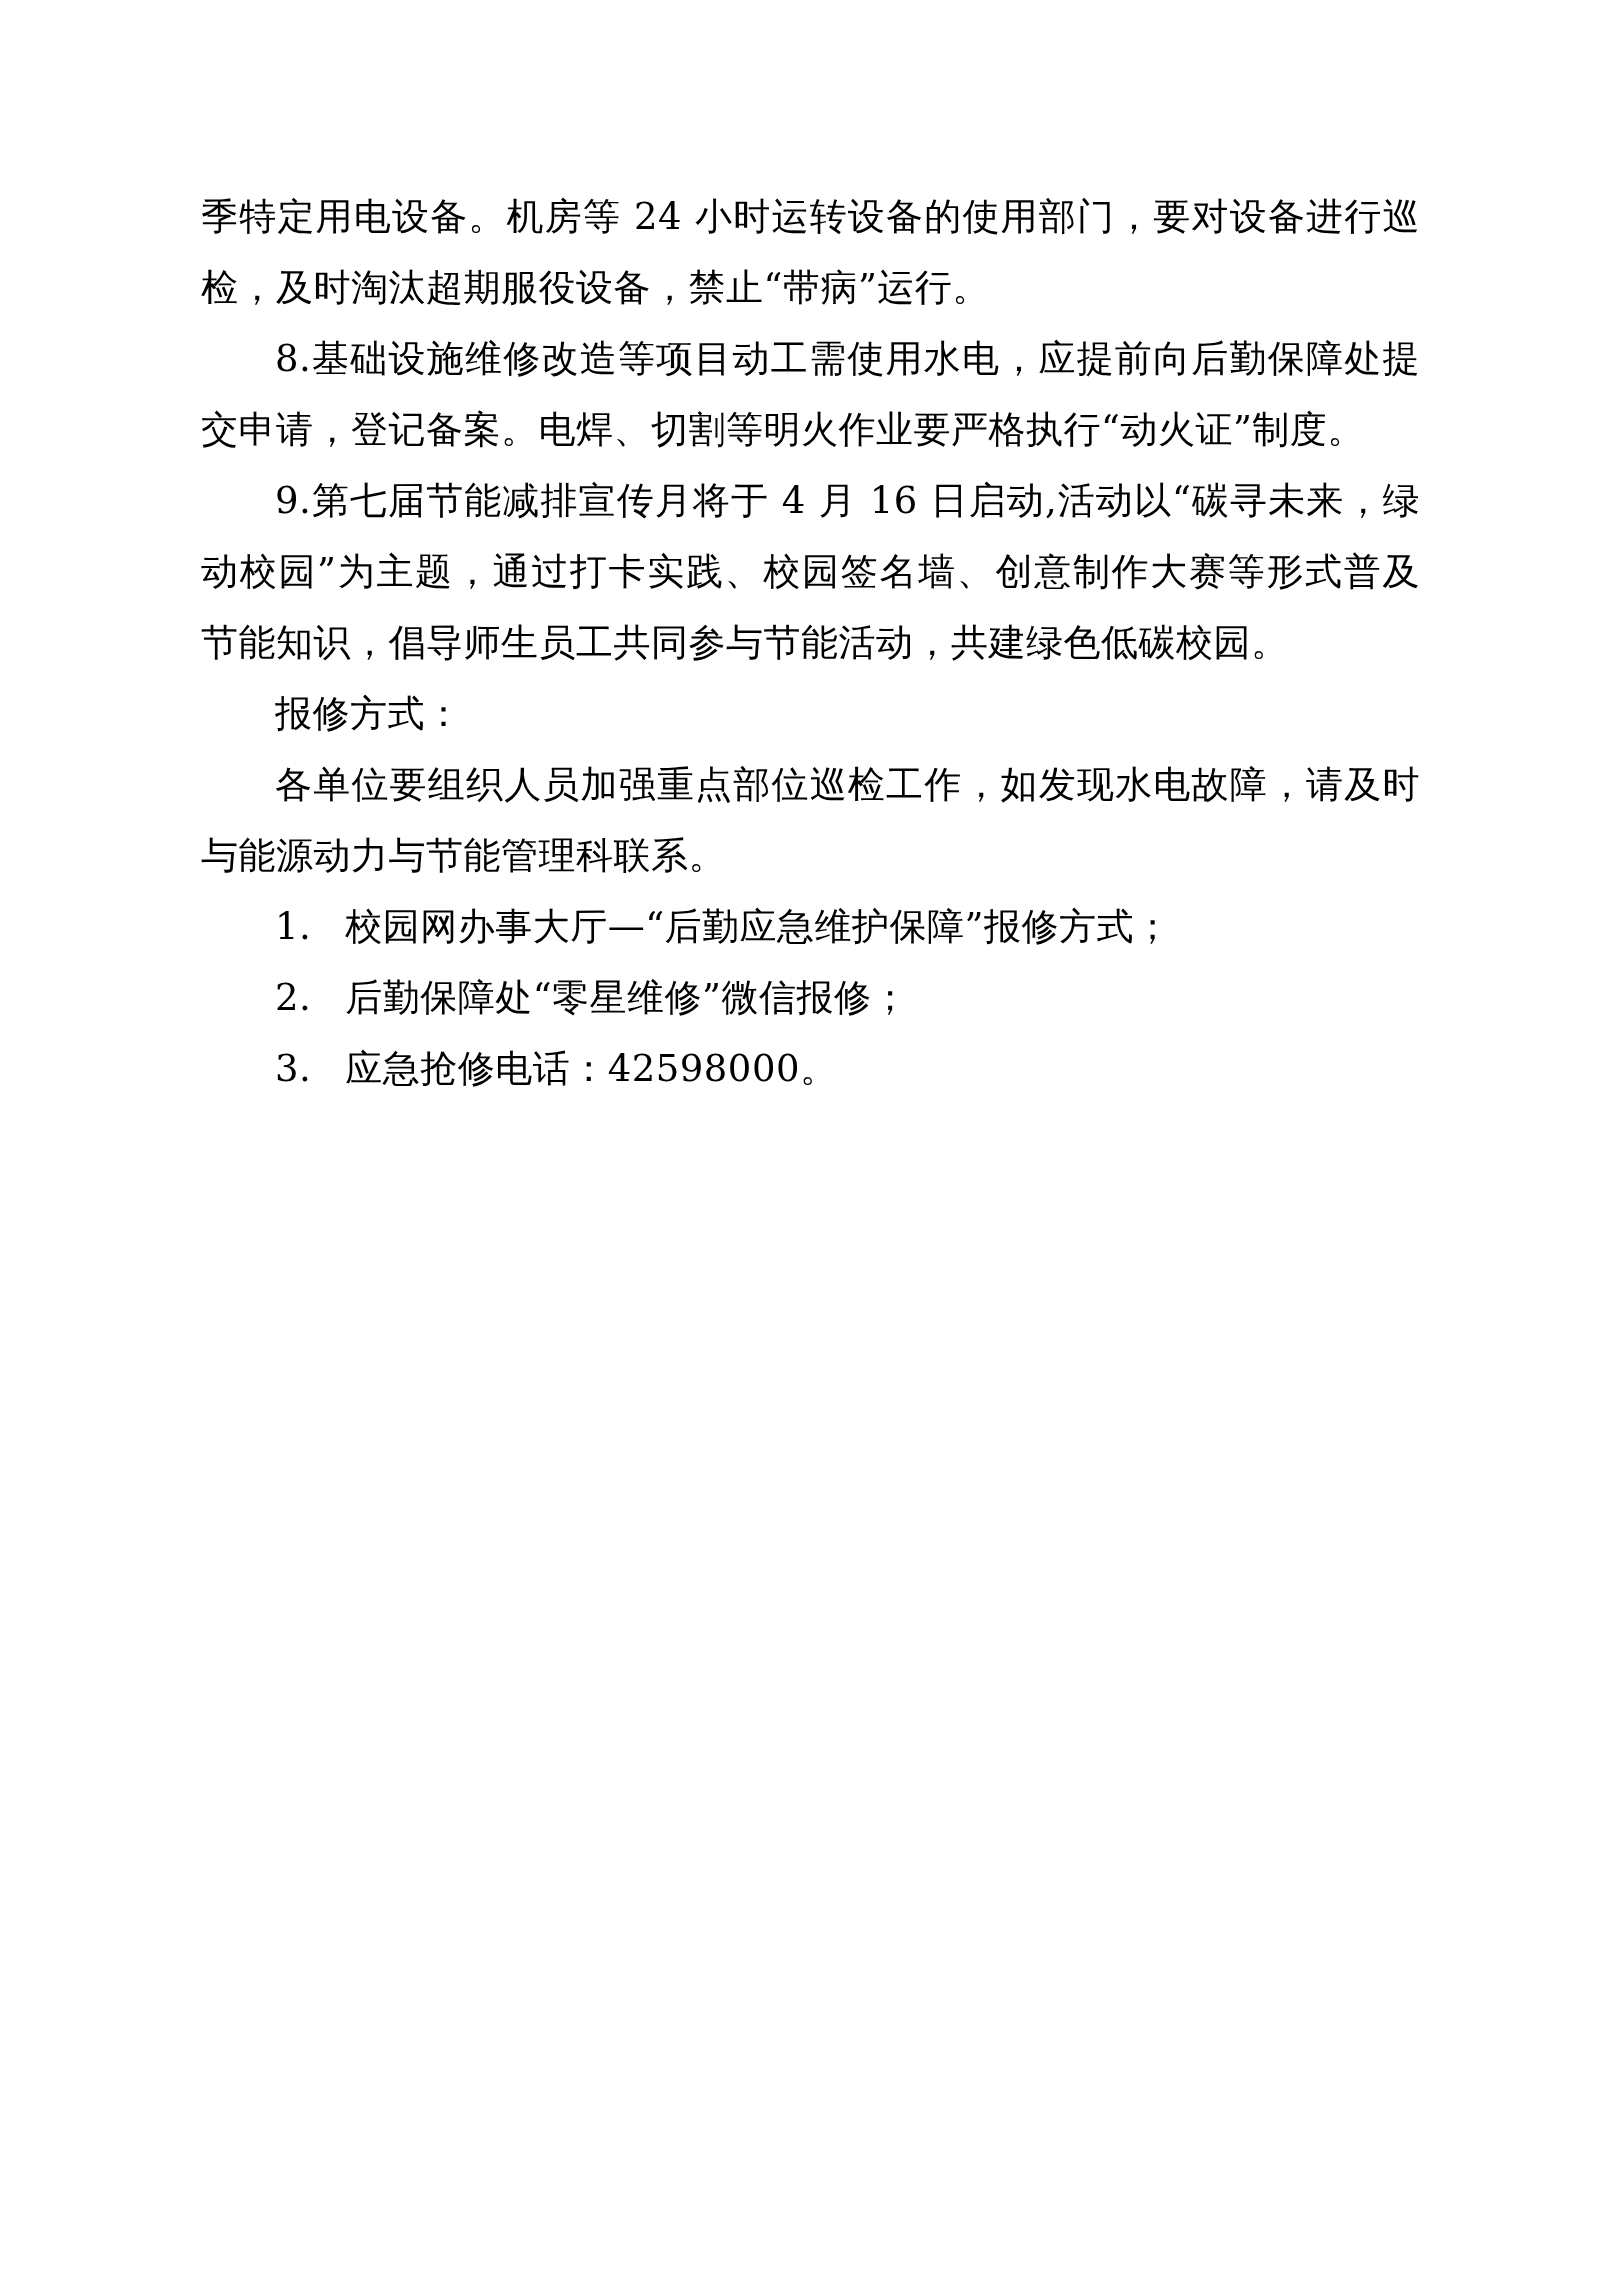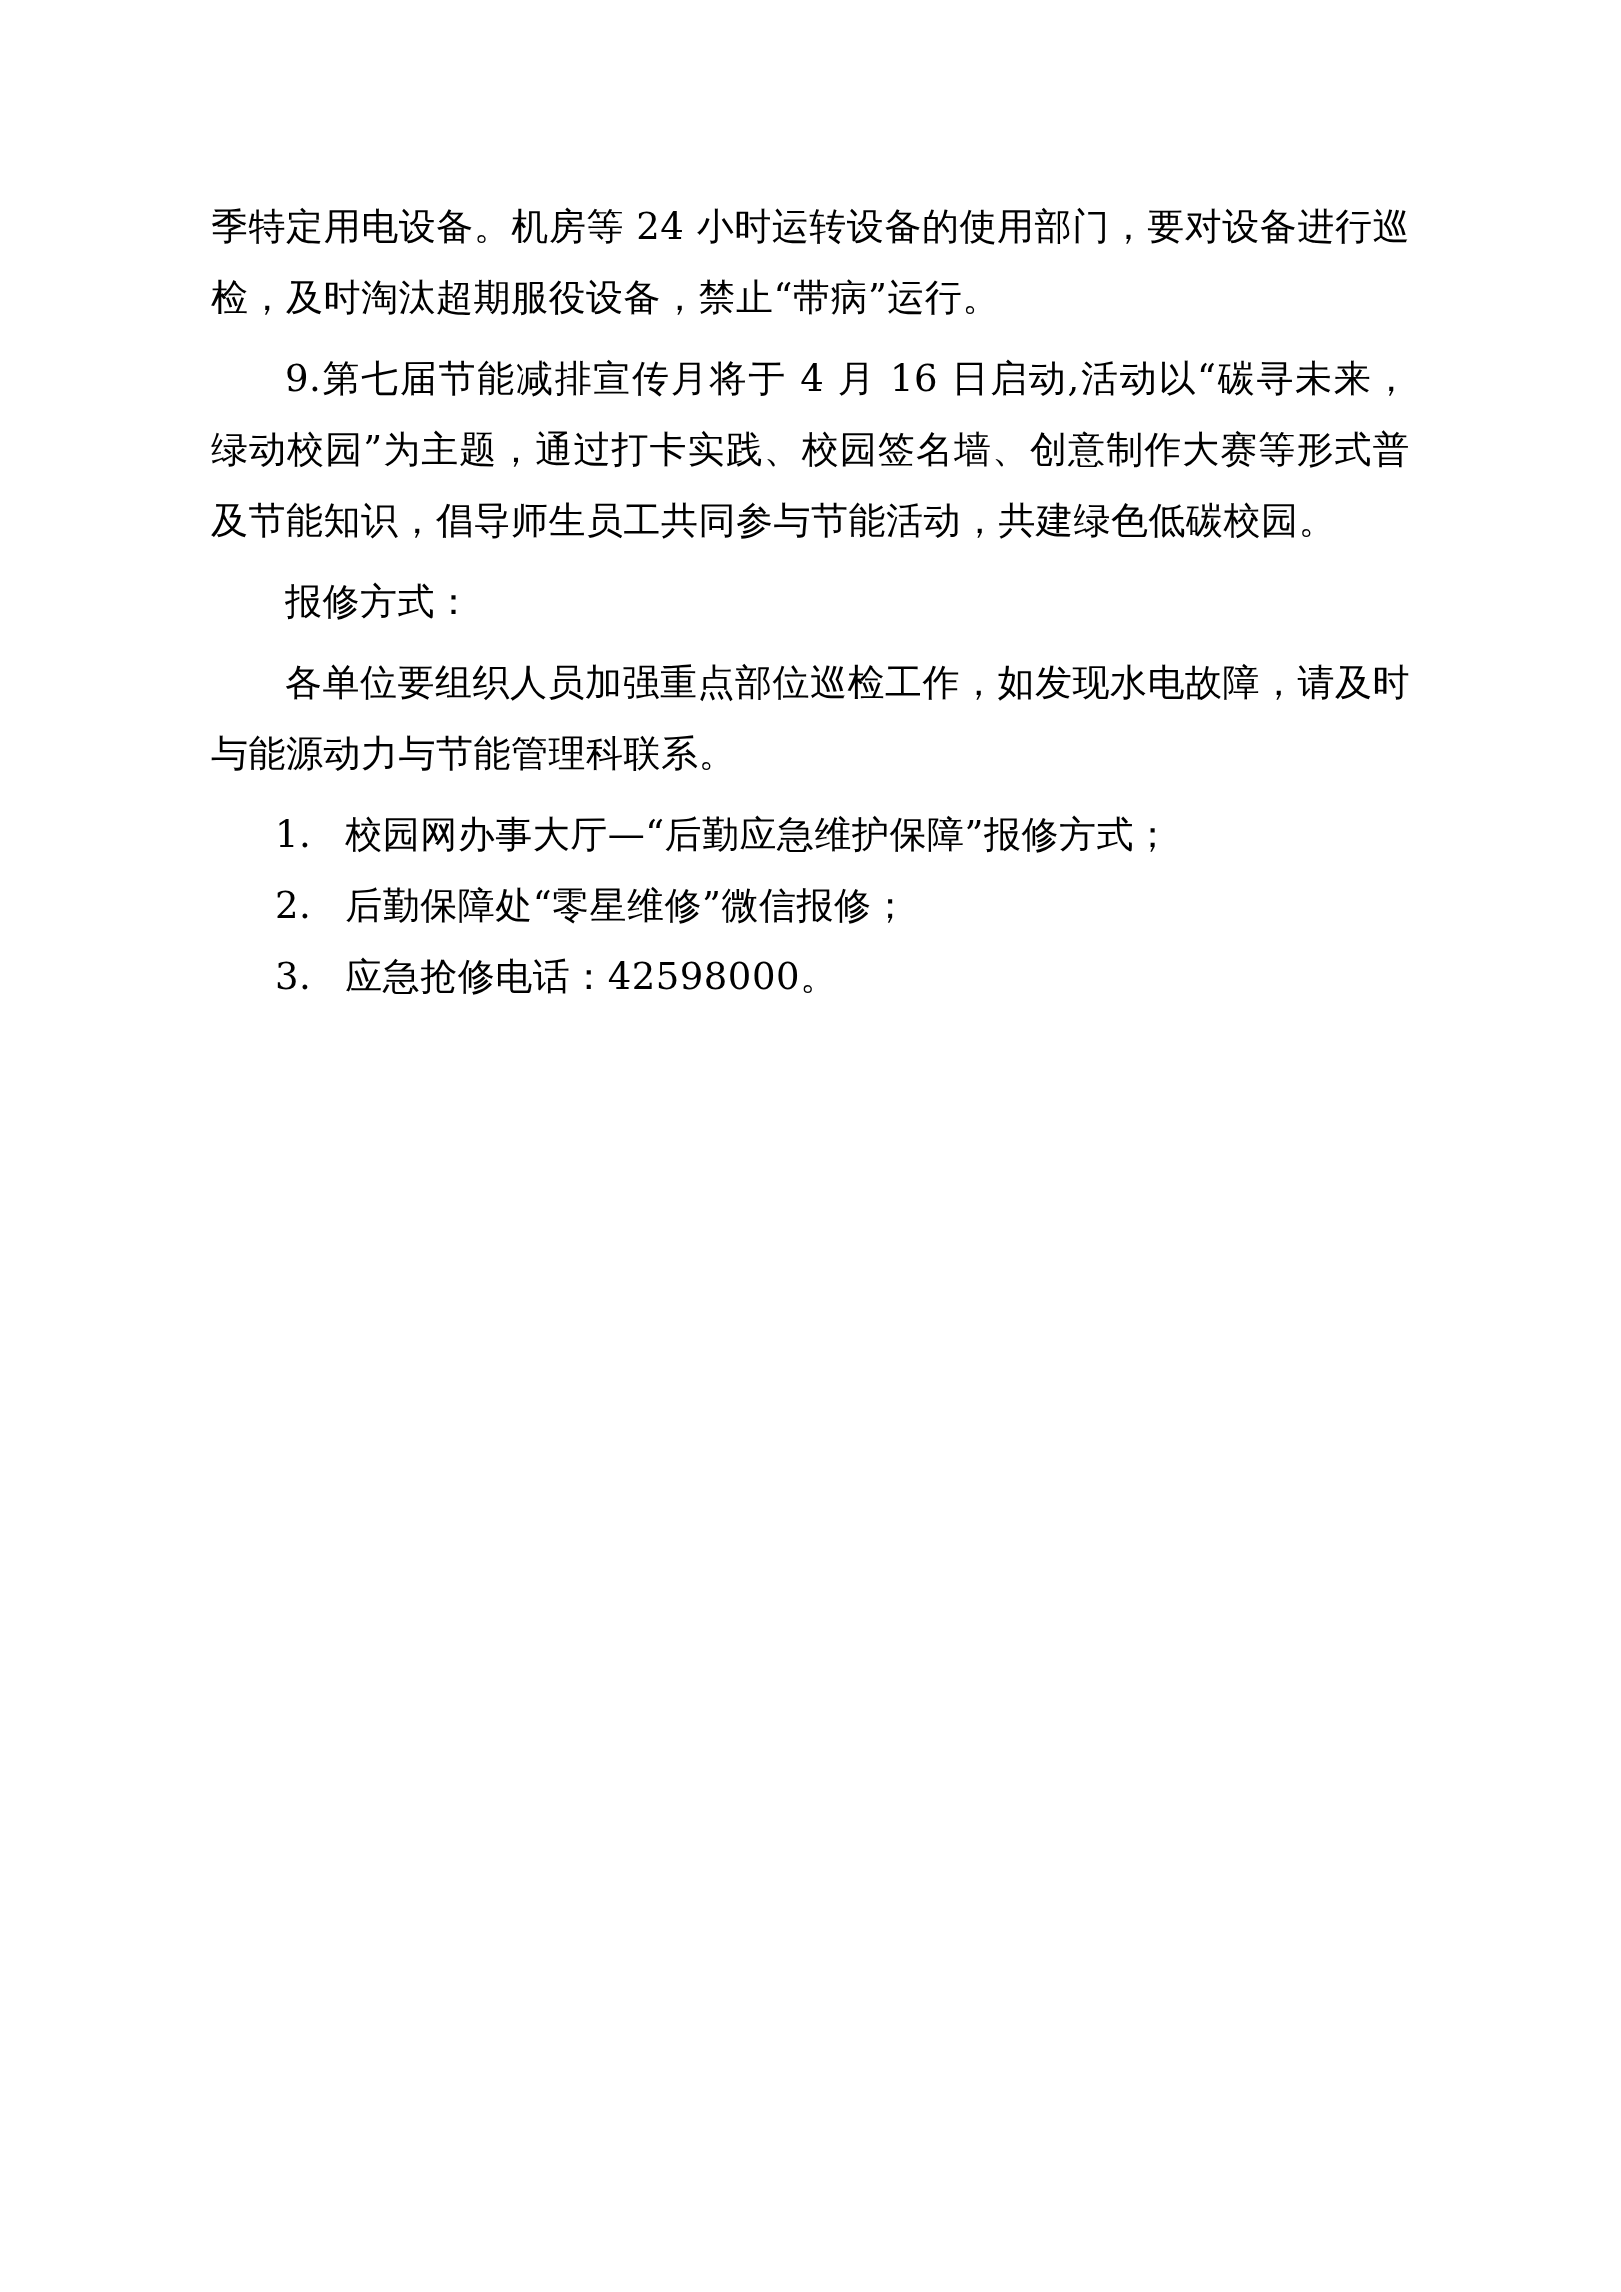--- a/index.html
+++ b/index.html
@@ -18,21 +18,21 @@
     position: relative;
     width: 1621px;
     height: 2293px;
     box-sizing: border-box;
     padding: 181px 201px 0 201px;
   }
   .doc-body {
     width: 1219px;
   }
   p.para {
-    margin: 10px;
+    margin: 0;
     font-size: 37px;
     line-height: 71px;
     text-align: justify;
     text-justify: inter-ideograph;
     letter-spacing: 0.5px;
     font-family: "DejaVu Serif", "Liberation Serif", serif;
   }
   p.indent {
     text-indent: 74px;
   }
@@ -57,20 +57,21 @@
 <body>
 
 <div class="page">
   <div class="doc-body">
 
     <p class="para cont">季特定用电设备。机房等 24 小时运转设备的使用部门，要对设备进行巡检，及时淘汰超期服役设备，禁止“带病”运行。</p>
 
 
 
 
+    <p class="para indent">8.基础设施维修改造等项目动工需使用水电，应提前向后勤保障处提交申请，登记备案。电焊、切割等明火作业要严格执行“动火证”制度。</p>
 
     <p class="para indent">9.第七届节能减排宣传月将于 4 月 16 日启动,活动以“碳寻未来，绿动校园”为主题，通过打卡实践、校园签名墙、创意制作大赛等形式普及节能知识，倡导师生员工共同参与节能活动，共建绿色低碳校园。</p>
 
     <p class="para indent">报修方式：</p>
 
     <p class="para indent">各单位要组织人员加强重点部位巡检工作，如发现水电故障，请及时与能源动力与节能管理科联系。</p>
 
     <div class="list-block">
       <p class="listitem">
         <span class="num" style="margin-right: 21.6px;">1.</span>

